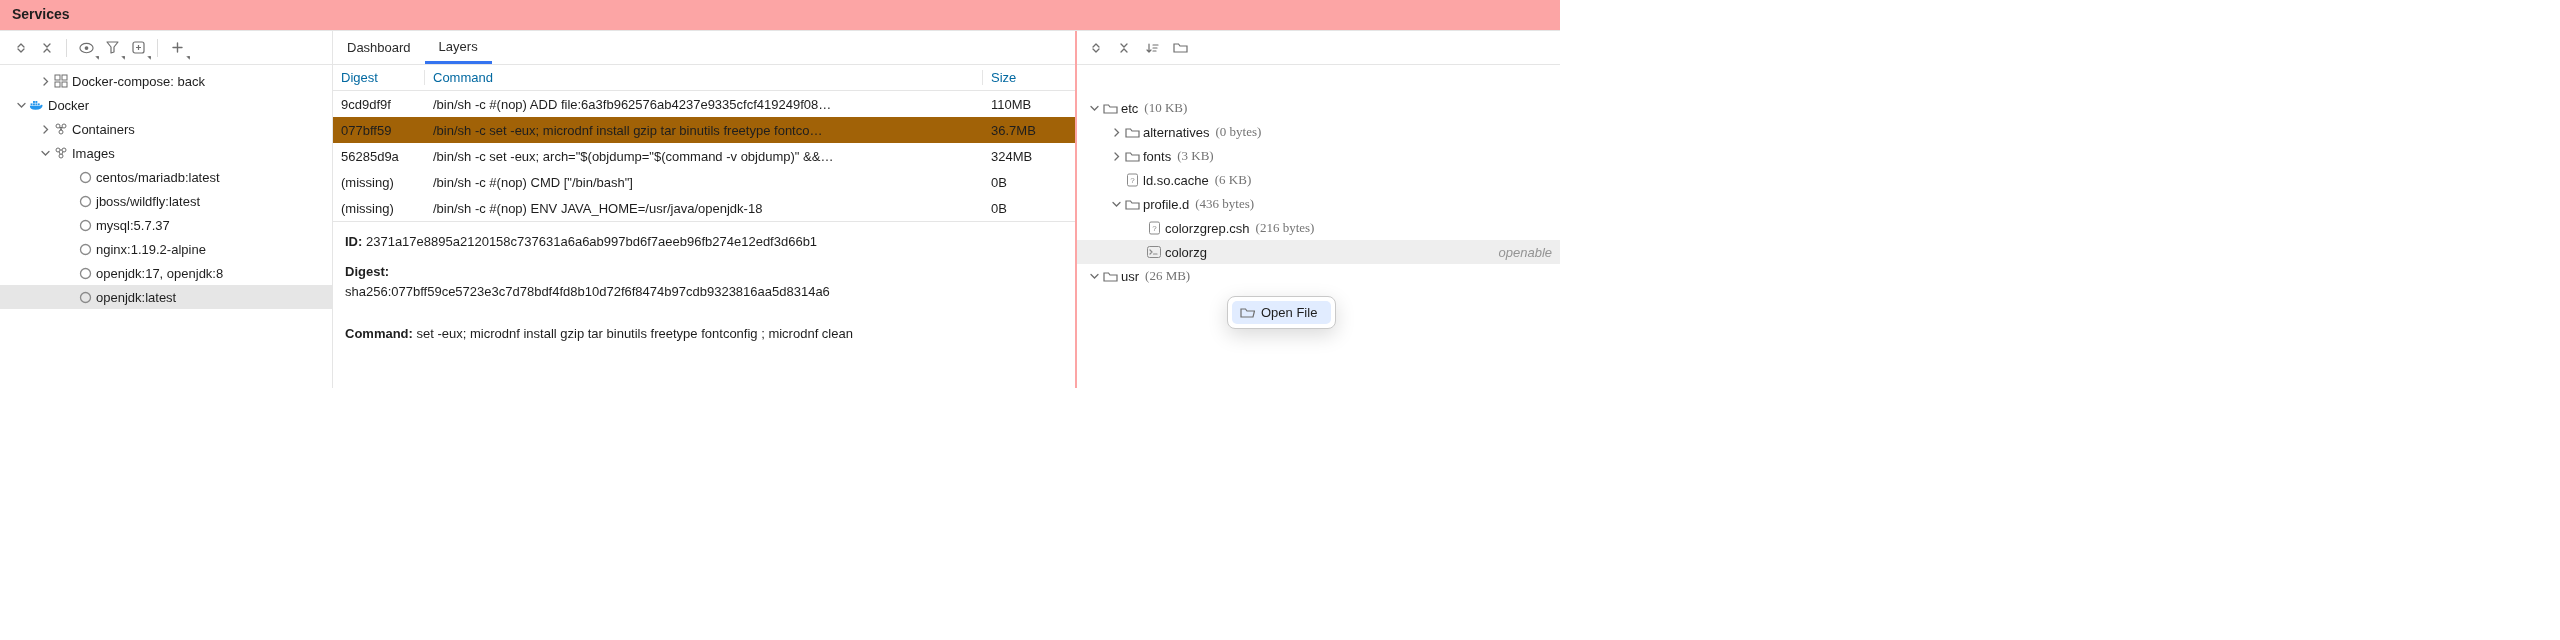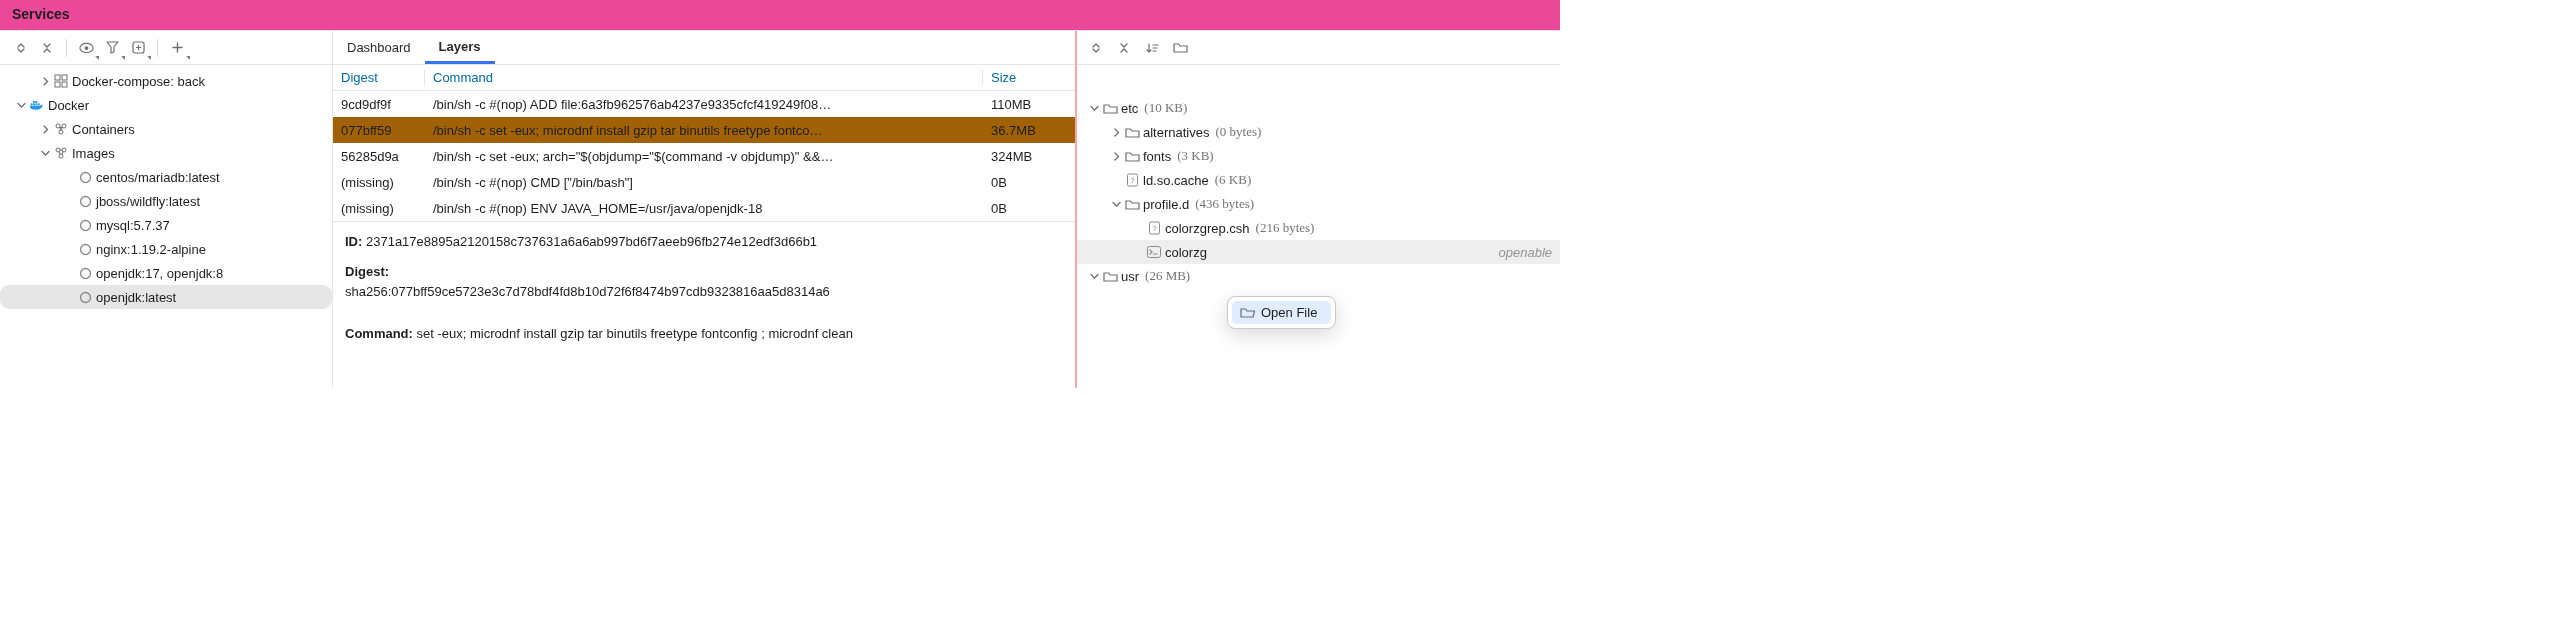--- a/index.html
+++ b/index.html
@@ -10,21 +10,21 @@
     background: #fff;
     width: 1560px;
     height: 390px;
     overflow: hidden;
   }
   .panel-title {
     font-weight: 700;
     font-size: 14px;
     padding: 6px 12px 8px 12px;
     border-bottom: 1px solid #e5e5e5;
-    background: #ec4899;
+    background: #fca5a5;
   }
   .main {
     display: flex;
     height: calc(100% - 33px);
   }
   
   .sidebar {
     width: 333px;
     border-right: 1px solid #e5e5e5;
     display: flex;
@@ -61,21 +61,20 @@
   }
   .tree-item {
     display: flex; align-items: center;
     height: 24px;
     padding: 0 8px 0 0;
     white-space: nowrap;
     cursor: default;
   }
   .tree-item.selected {
     background: #e6e6e6;
-    border-radius: 9px;
   }
   .indent { display:inline-block; }
   .chev {
     width: 14px; display:inline-flex; justify-content:center; color:#6e6e6e;
     font-size: 10px;
   }
   .node-icon {
     width: 18px; display:inline-flex; justify-content:center; align-items:center;
     margin-right: 2px;
   }
@@ -93,21 +92,21 @@
   }
   .tab {
     padding: 0 14px;
     display: flex; align-items: center;
     color: #2b2b2b;
     font-size: 13px;
     cursor: pointer;
   }
   .tab.active {
     border-bottom: 3px solid #3574f0;
-    font-weight: 700;
+    font-weight: 400;
   }
   .layers-table {
     flex: 0 0 auto;
   }
   .lt-header, .lt-row {
     display: grid;
     grid-template-columns: 92px 1fr 92px;
     align-items: center;
     height: 26px;
     font-size: 13px;

